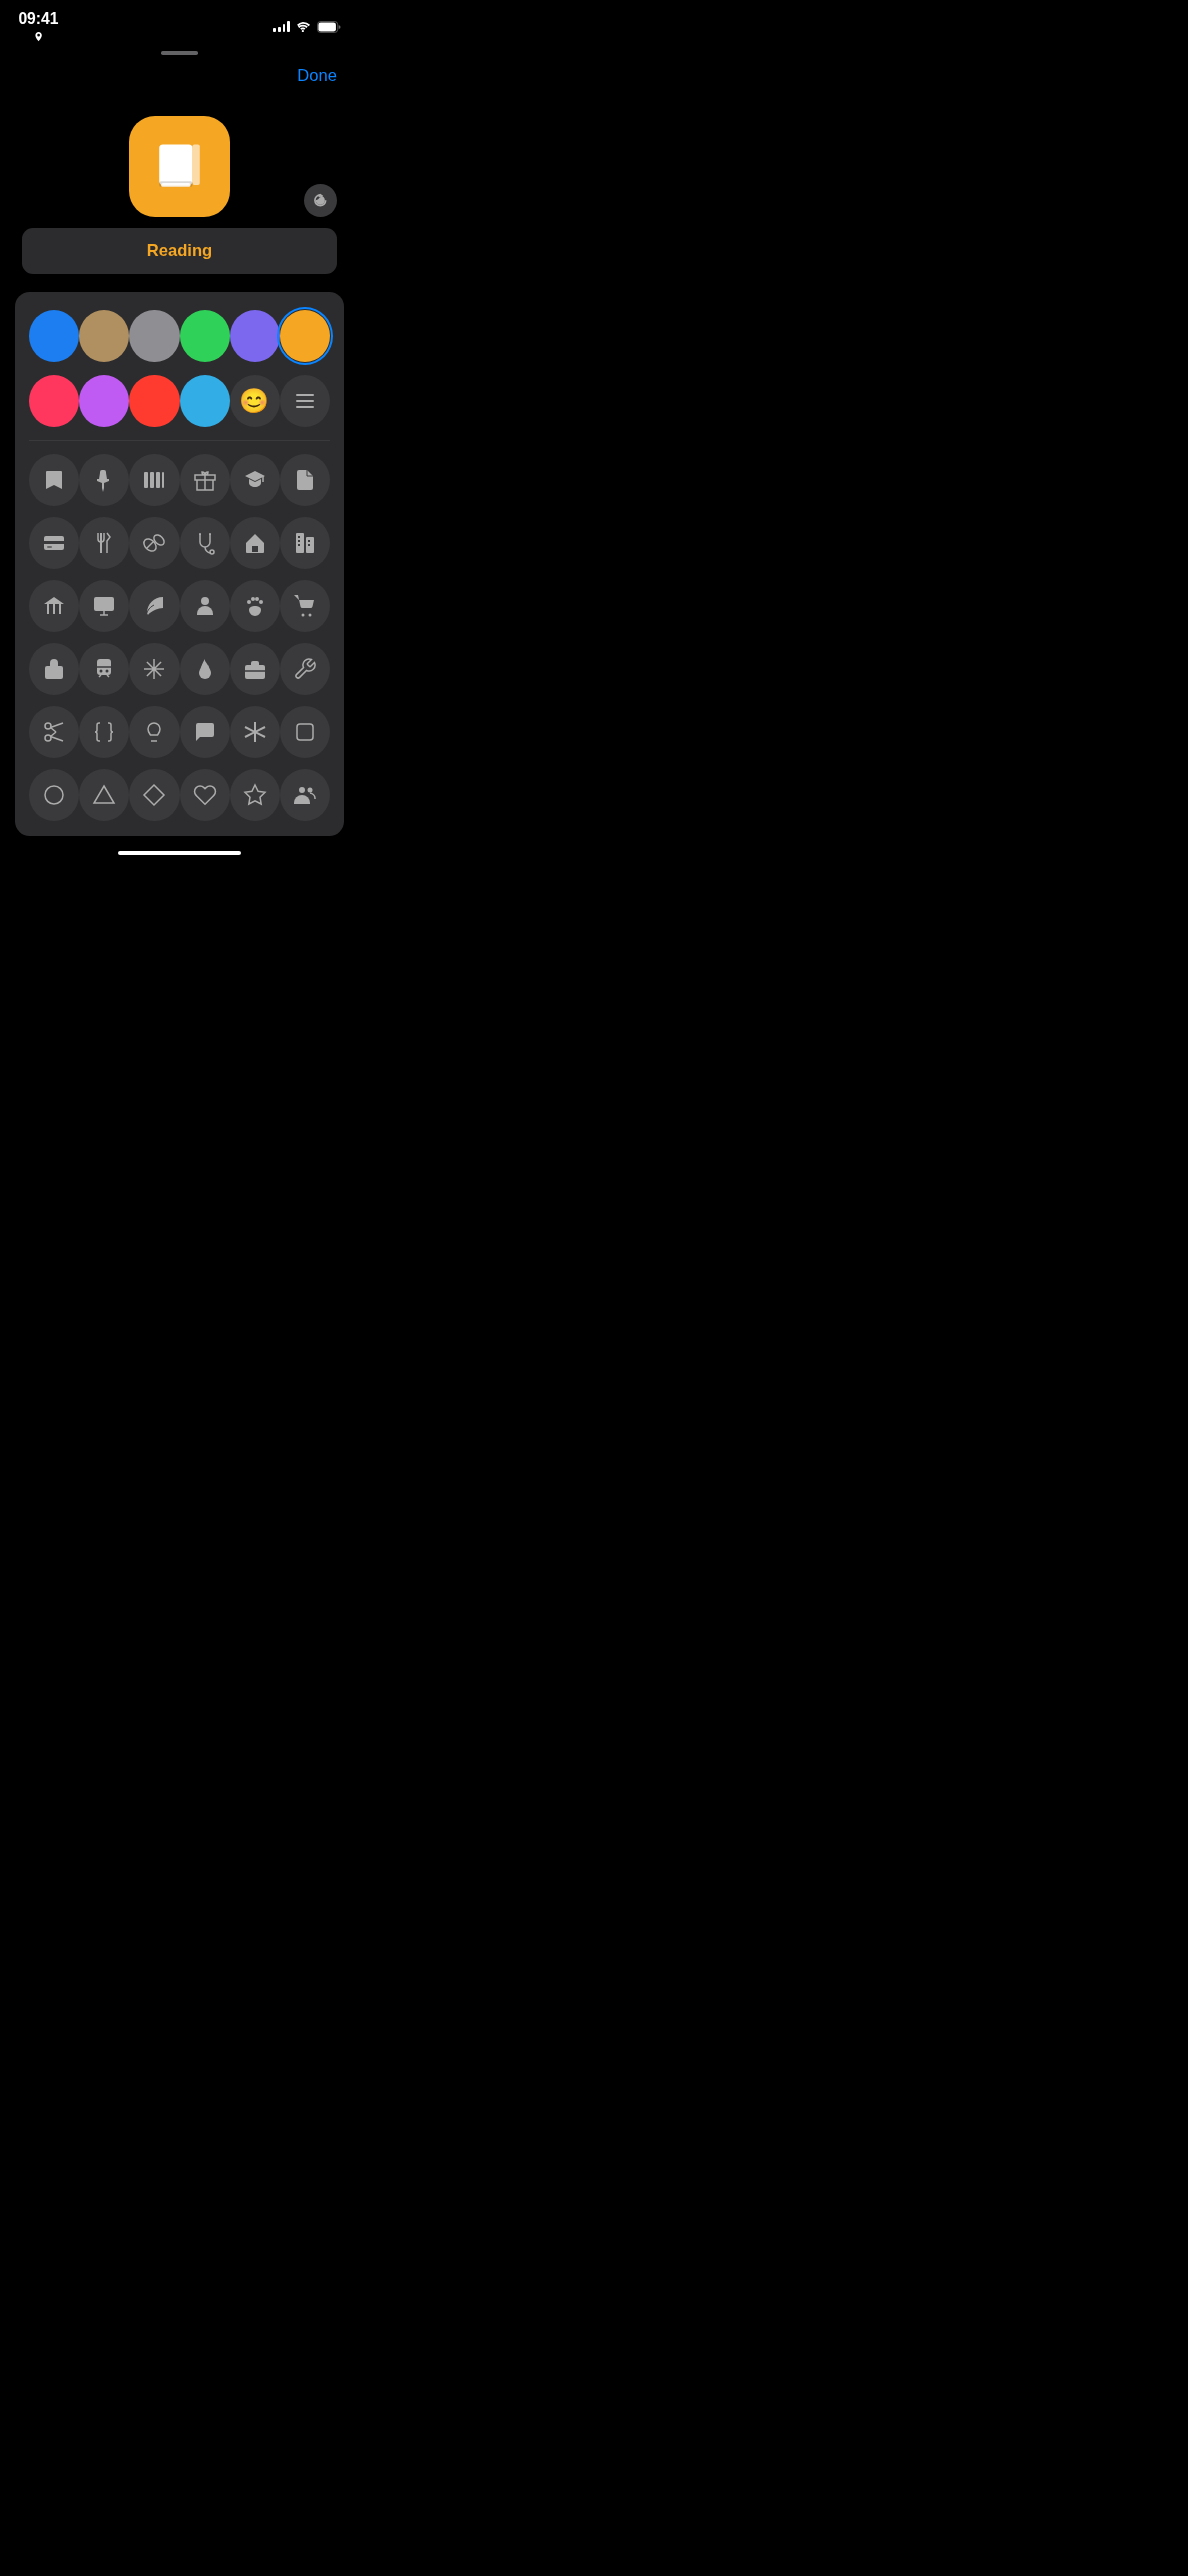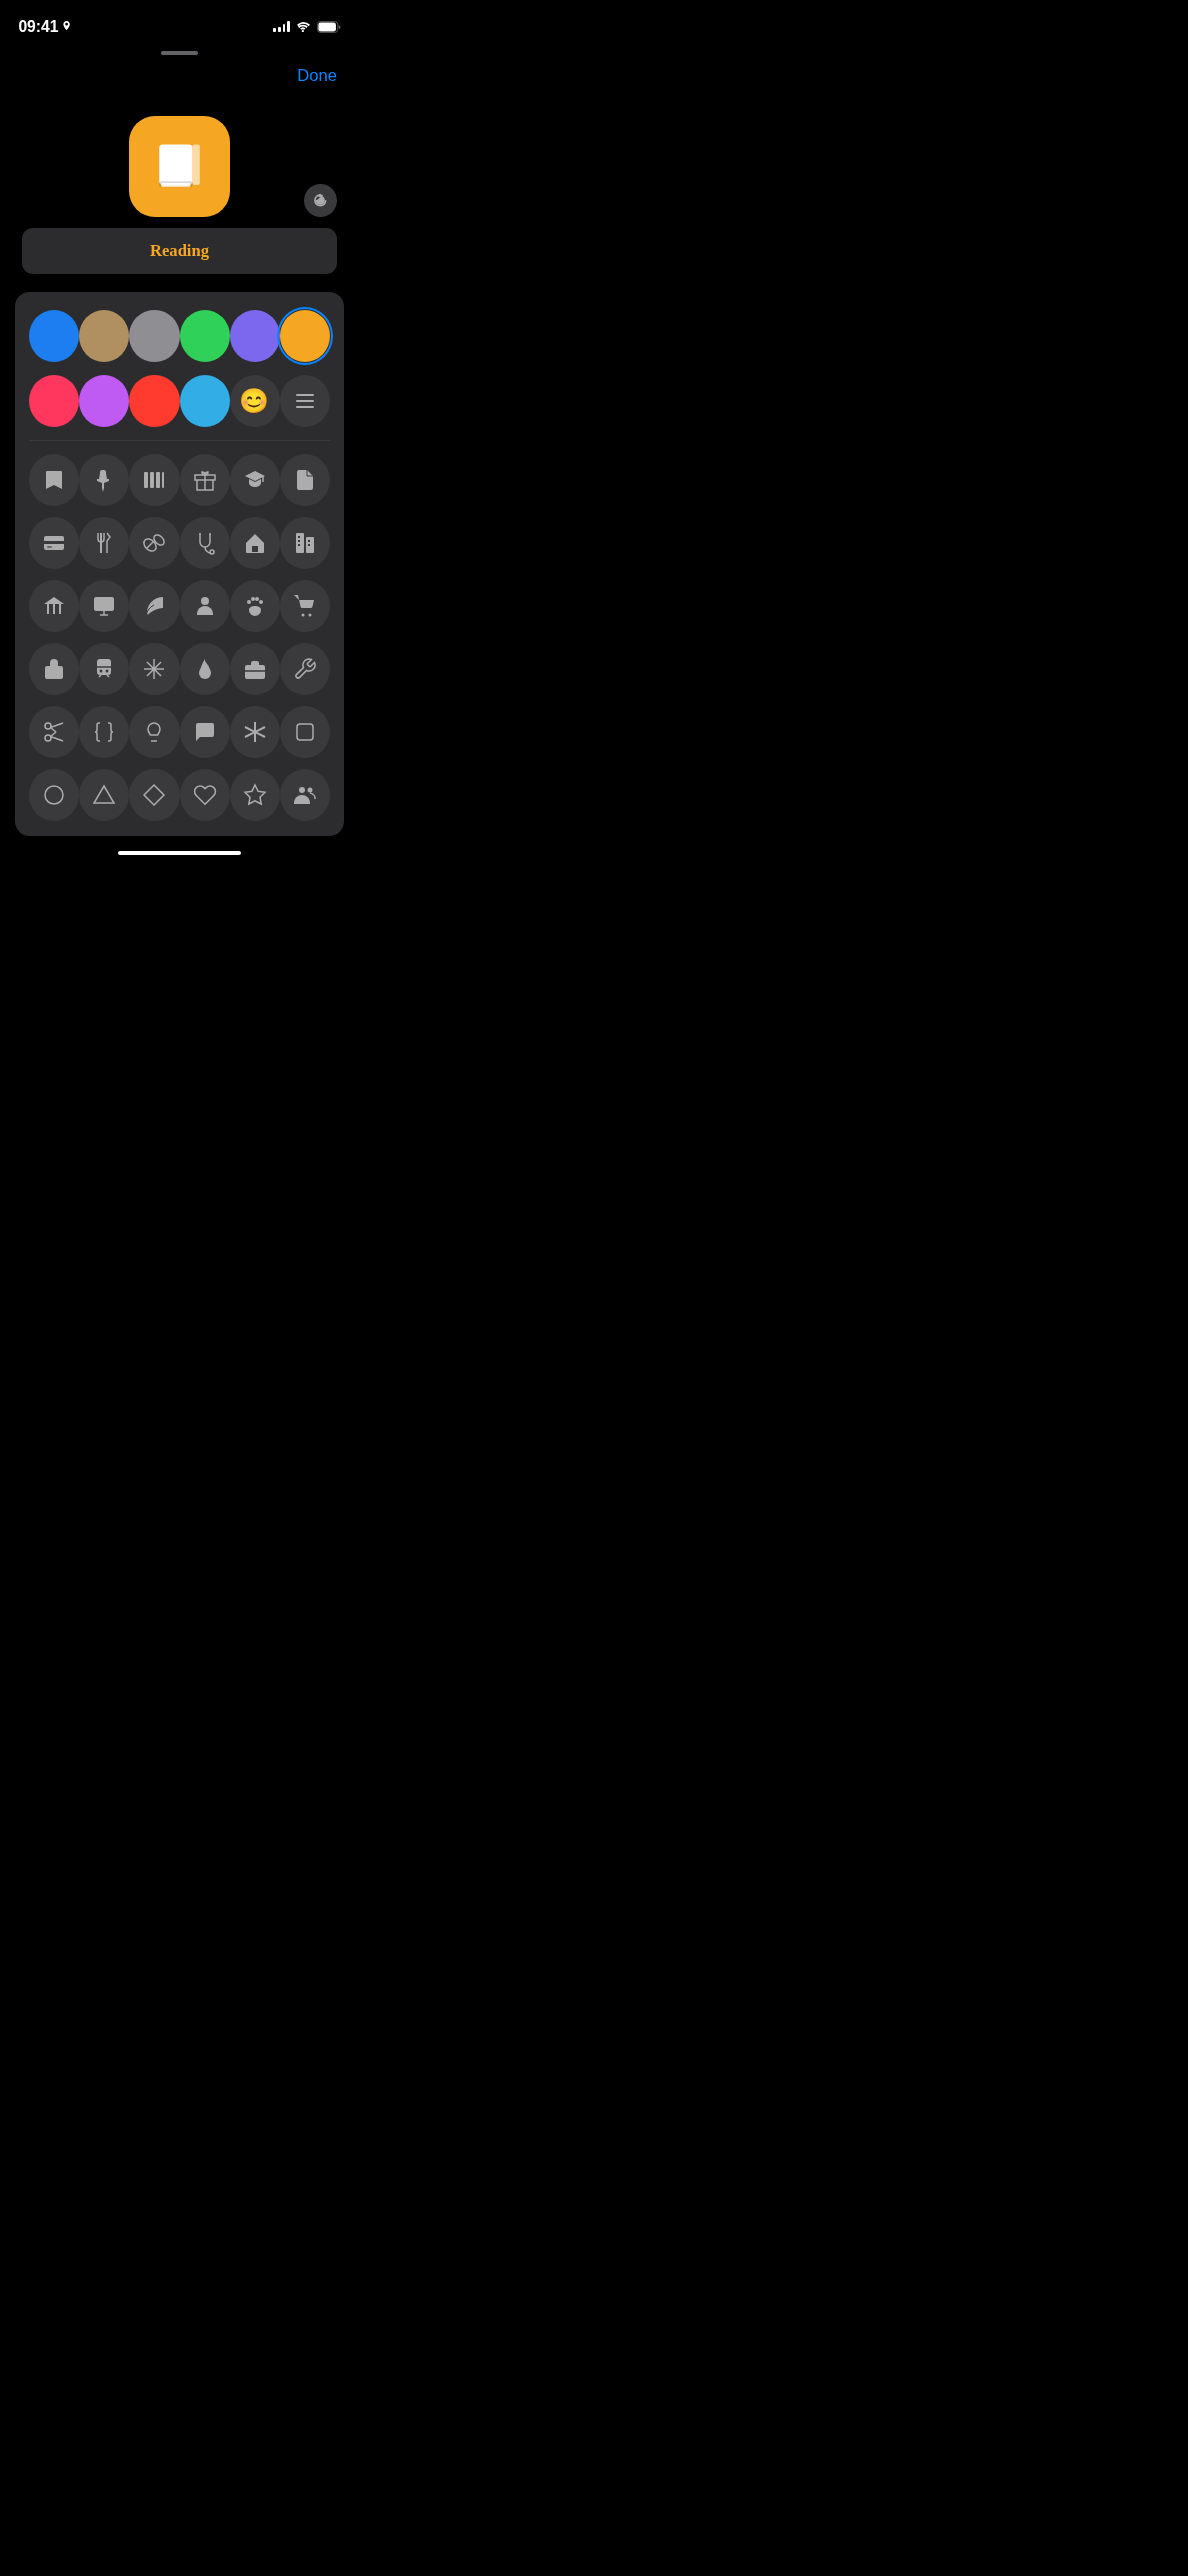--- a/index.html
+++ b/index.html
@@ -23,20 +23,21 @@
       height: 44px;
     }
 
     .status-time {
       font-size: 15.7px;
       font-weight: 600;
       color: #fff;
       display: flex;
       align-items: center;
       gap: 3.7px;
+      flex-direction: column;
     }
 
     .status-icons {
       display: flex;
       align-items: center;
       gap: 5.5px;
     }
 
     .signal-bars {
       display: flex;
@@ -117,21 +118,20 @@
     
     .name-field-wrap {
       padding: 0 22px 18.4px 22px;
     }
 
     .name-field {
       background: #2c2c2e;
       border-radius: 11px;
       padding: 13px 14.7px;
       text-align: center;
-      font-family: Liberation Serif, serif;
     }
 
     .name-text {
       font-size: 16.6px;
       font-weight: 600;
       color: #f5a623;
     }
 
     
     .picker-panel {

